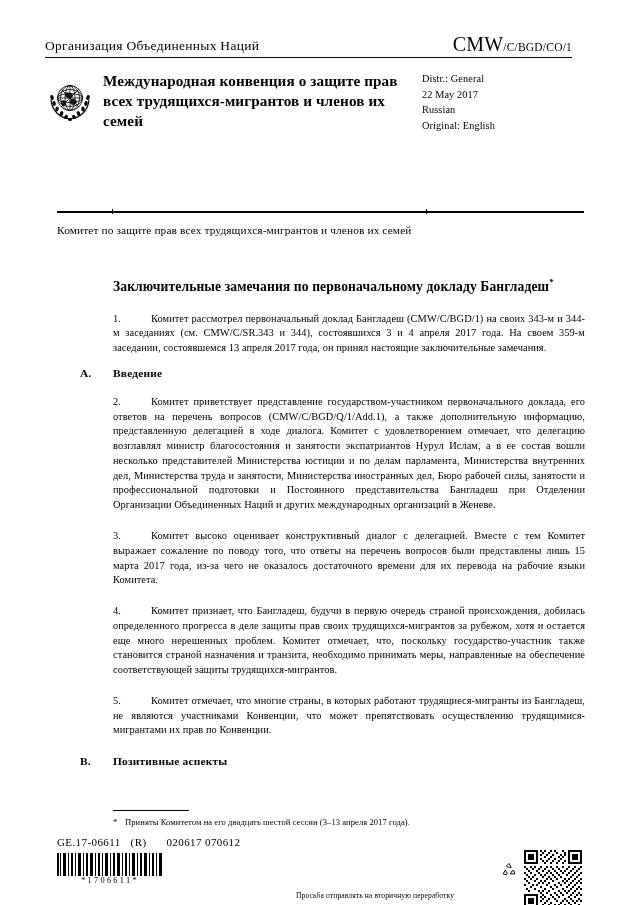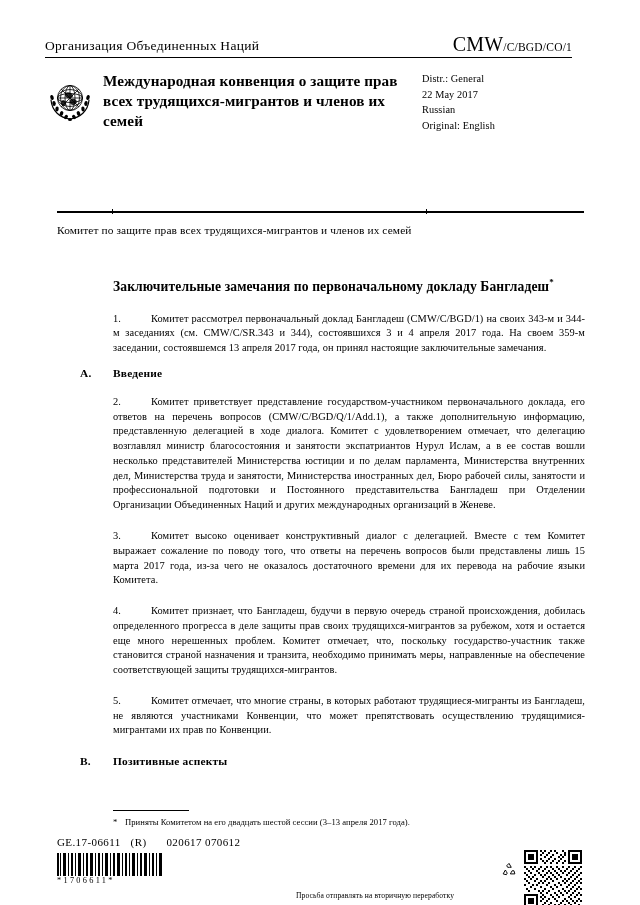--- a/index.html
+++ b/index.html
@@ -210,20 +210,21 @@
     top: 853px;
     width: 106px;
     height: 23px;
   }
   .barcode svg { display: block; }
   .barcode-num {
     position: absolute;
     left: 57px;
     top: 876px;
     width: 106px;
+    text-align: center;
     font-size: 8.3px;
     letter-spacing: 2.3px;
     white-space: nowrap;
   }
 
   .recycle-note {
     position: absolute;
     left: 296px;
     top: 869px;
     font-size: 7.6px;

